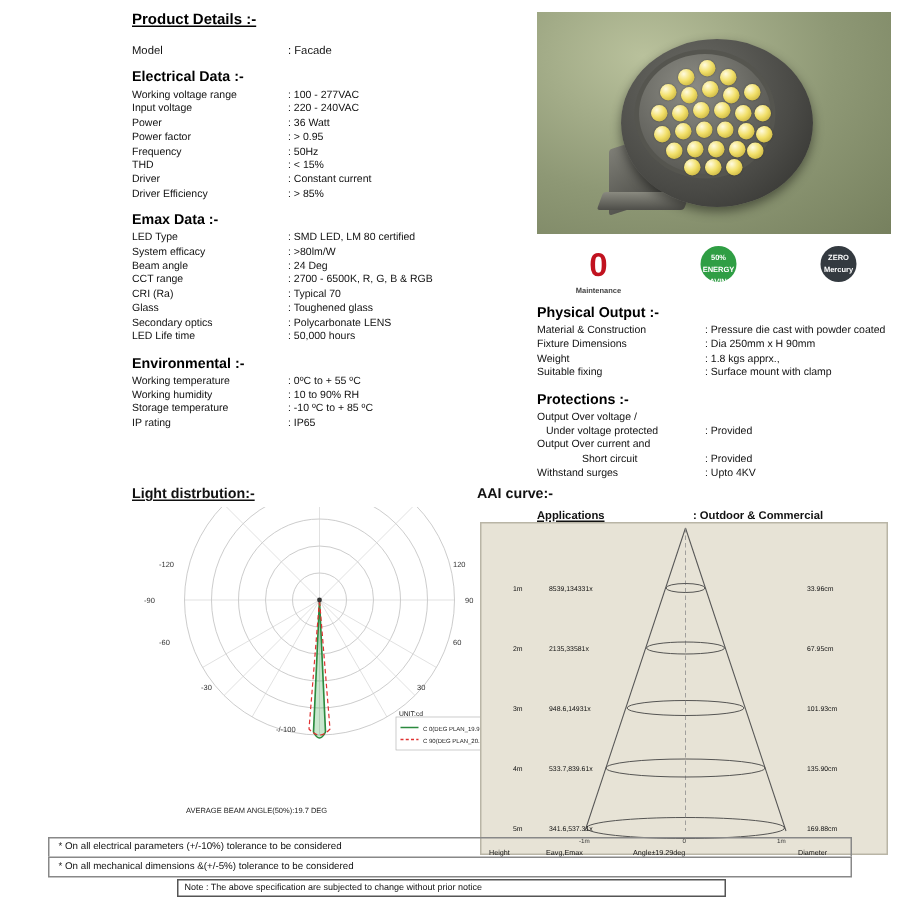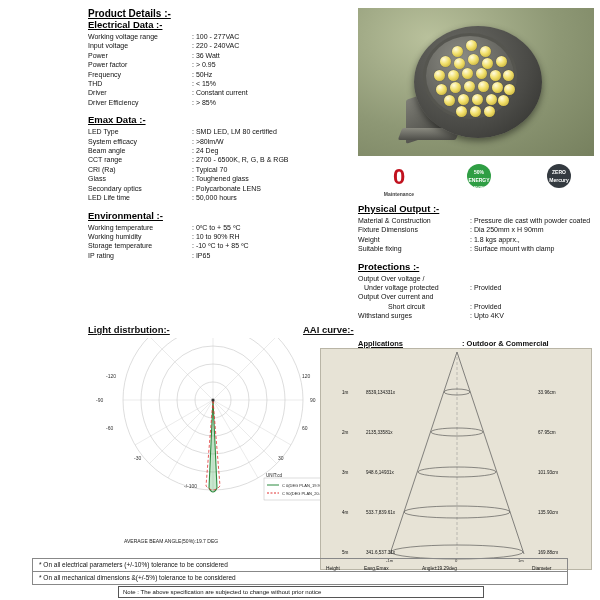--- a/index.html
+++ b/index.html
@@ -14,21 +14,20 @@
   .page {
     position: relative;
     width: 600px; height: 600px;
     padding: 0;
   }
 
   
   .sec-title {
     font-size: 9.5px;
     font-weight: bold;
-    text-decoration: underline;
     margin: 0 0 2px 0;
     color: #000;
   }
   .doc-title {
     font-size: 10px;
     font-weight: bold;
     text-decoration: underline;
     color: #000;
   }
   .row {
@@ -163,22 +162,22 @@
   }
   .polar-svg { position: absolute; left: 0; top: 0; }
 
   
   .aai-wrap {
     position: absolute;
     left: 302px; top: 338px;
     width: 292px; height: 238px;
   }
   .aai-title {
-    font-size: 9.5px; font-weight: bold; text-decoration: underline;
-    position: absolute; left: 1px; top: -14px;
+    font-size: 9.5px; font-weight: bold; 
+    position: absolute; left: 16px; top: -14px;
   }
   .aai-box {
     position: absolute; left: 18px; top: 10px;
     width: 272px; height: 222px;
     background: #e7e3d6;
     border: 1px solid #b9b5a6;
   }
   .aai-svg { position: absolute; left: 0; top: 0; }
 
   
@@ -204,20 +203,24 @@
 </style>
 </head>
 <body>
 
 <div class="page">
 
   <div class="left-col">
 
     <div class="doc-title">Product Details :-</div>
 
+    <div class="model-row" style="margin-top:10px;">
+      <div class="k">Model</div>
+      <div class="v">: Facade</div>
+    </div>
 
     <div class="block">
       <div class="sec-title">Electrical Data :-</div>
       <div class="row">
           <div class="k">Working voltage range</div>
           <div class="v">: 100 - 277VAC</div>
         </div>
       <div class="row">
           <div class="k">Input voltage</div>
           <div class="v">: 220 - 240VAC</div>

